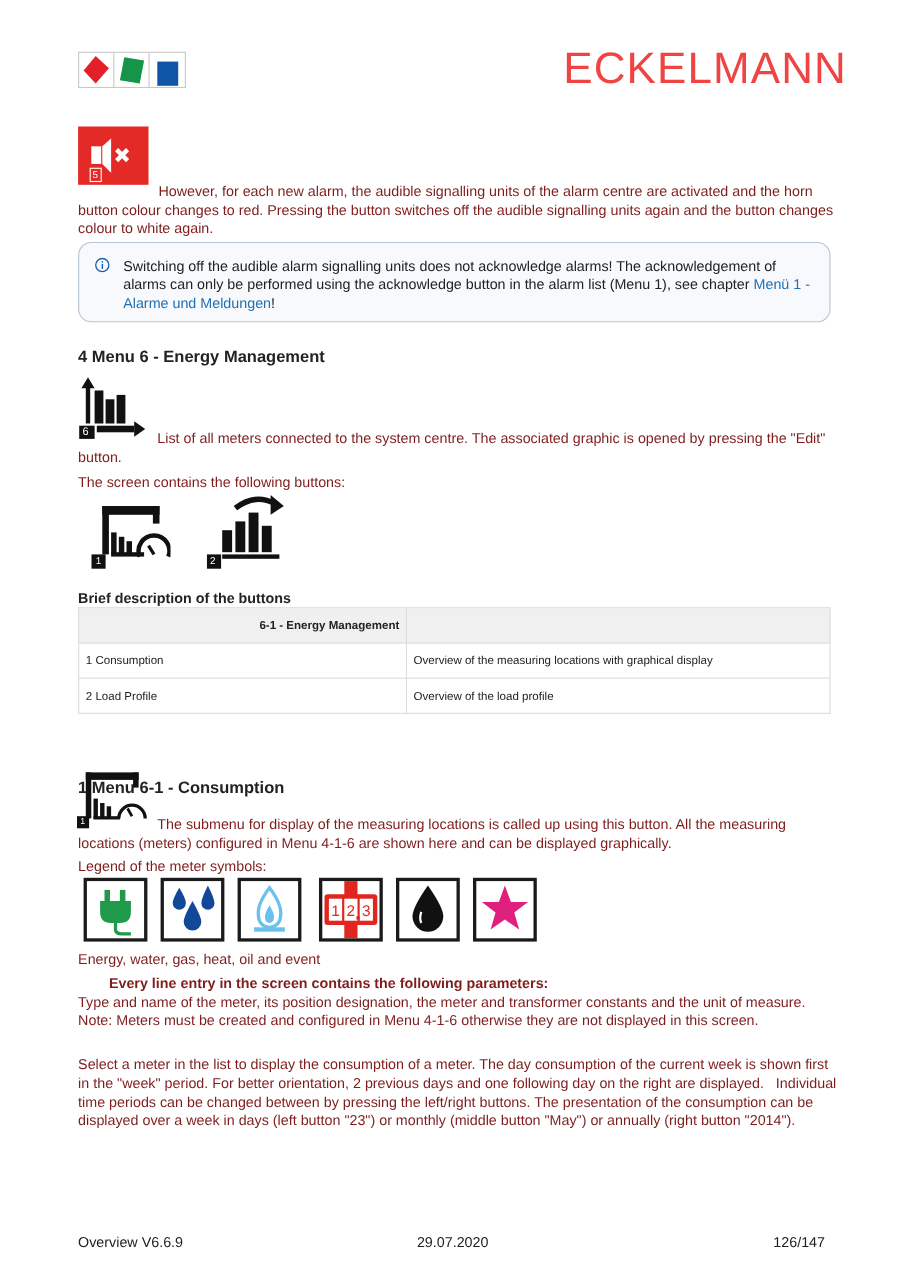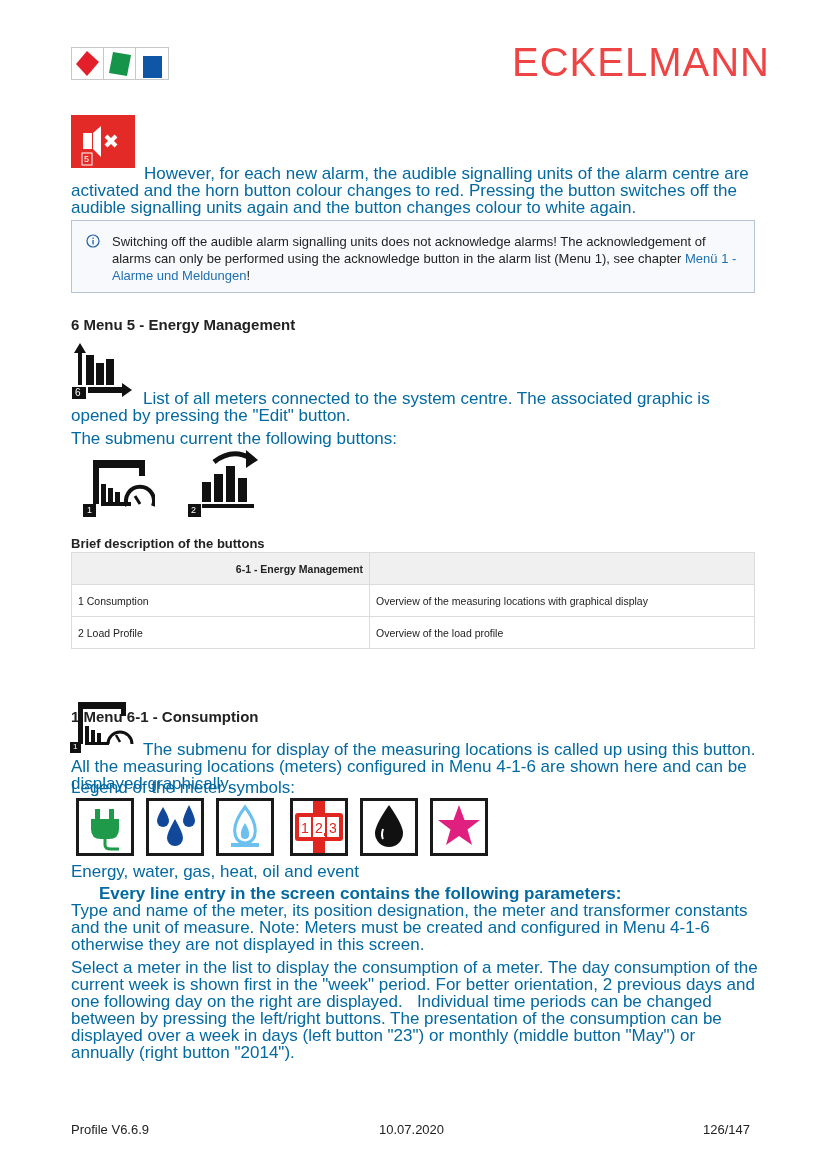--- a/index.html
+++ b/index.html
@@ -3,22 +3,22 @@
 <meta charset="utf-8">
 <style>
   html, body { margin:0; padding:0; background:#ffffff; }
   body { width:827px; height:1169px; position:relative; overflow:hidden;
          font-family:"Liberation Sans", sans-serif; color:#222; font-size:13px; }
   .abs { position:absolute; }
   .logo-squares { left:71px; top:47px; width:96px; height:31px; border:1px solid #c8c8c8; display:flex; }
   .logo-cell { width:32px; height:31px; border-right:1px solid #c8c8c8; position:relative; box-sizing:border-box; }
   .logo-cell:last-child { border-right:none; }
   .brand { left:512px; top:40px; font-size:40px; color:#ef4444; letter-spacing:1px; font-weight:300; font-family:"Liberation Sans", sans-serif; }
-  .para { left:71px; width:690px; line-height:17px; font-size:17px; color:#0369a1; }
-  .note { left:71px; top:220px; width:684px; height:73px; border:1px solid #b6c4d6; border-radius:0; background:#f7f9fc; box-sizing:border-box; }
+  .para { left:71px; width:690px; line-height:17px; font-size:13px; color:#7f1d1d; }
+  .note { left:71px; top:220px; width:684px; height:73px; border:1px solid #b6c4d6; border-radius:12px; background:#f7f9fc; box-sizing:border-box; }
   .note-text { position:absolute; left:40px; top:12px; width:630px; line-height:17px; font-size:13px; color:#222; }
   .note-icon { position:absolute; left:14px; top:13px; width:14px; height:14px; }
   .link { color:#1f6fb2; }
   h2 { margin:0; font-size:15px; font-weight:bold; color:#222; }
   .btable { left:71px; top:552px; width:684px; border-collapse:collapse; font-size:10.5px; }
   .btable td { border:1px solid #dcdcdc; height:31px; padding:0 6px; vertical-align:middle; color:#222; }
   .btable tr.head td { background:#f0f0f0; font-weight:bold;text-align:right; }
   .legend-box { position:absolute; top:798px; width:58px; height:58px; border:3px solid #1a1a1a; box-sizing:border-box; background:#fff; }
   .footer { top:1122px; font-size:13px; color:#222; }
 </style>
@@ -58,36 +58,36 @@
 
 <div class="abs note">
   <svg class="note-icon" viewBox="0 0 14 14">
     <circle cx="7" cy="7" r="6" fill="none" stroke="#1f5fa8" stroke-width="1.2"></circle>
     <rect x="6.4" y="6" width="1.3" height="4.5" fill="#1f5fa8"></rect>
     <rect x="6.4" y="3.5" width="1.3" height="1.4" fill="#1f5fa8"></rect>
   </svg>
   <div class="note-text"><span>Switching off the audible alarm signalling units does not acknowledge alarms! The acknowledgement of alarms can only be performed using the acknowledge button in the alarm list (Menu 1), see chapter </span><span class="link">Menü 1 - Alarme und Meldungen</span><span>!</span></div>
 </div>
 
-<h2 class="abs" style="left:71px;top:316px;">6  Menu 5 - Energy Management</h2>
+<h2 class="abs" style="left:71px;top:316px;">4  Menu 6 - Energy Management</h2>
 
 <div class="abs" style="left:70px;top:343px;width:66px;height:56px;">
   <svg width="66" height="56">
     <polygon points="10,0 16,10 12,10 12,42 8,42 8,10 4,10" fill="#111"></polygon>
     <rect x="16" y="12" width="8" height="30" fill="#111"></rect>
     <rect x="26" y="20" width="8" height="22" fill="#111"></rect>
     <rect x="36" y="16" width="8" height="26" fill="#111"></rect>
     <rect x="18" y="44" width="34" height="6" fill="#111"></rect>
     <polygon points="52,40 62,47 52,54" fill="#111"></polygon>
     <rect x="2" y="44" width="14" height="12" fill="#111"></rect>
   </svg>
   <span style="position:absolute;left:5px;top:44px;font-size:10px;color:#fff;">6</span>
 </div>
 <div class="abs para" style="top:390px;text-indent:72px;">List of all meters connected to the system centre. The associated graphic is opened by pressing the "Edit" button.</div>
-<div class="abs para" style="top:430px;">The submenu current the following buttons:</div>
+<div class="abs para" style="top:430px;">The screen contains the following buttons:</div>
 
 <div class="abs" style="left:83px;top:458px;width:72px;height:60px;">
   <svg width="72" height="60">
     <rect x="10" y="2" width="52" height="8" fill="#111"></rect>
     <rect x="10" y="2" width="6" height="44" fill="#111"></rect>
     <rect x="56" y="2" width="6" height="16" fill="#111"></rect>
     <rect x="18" y="26" width="5" height="20" fill="#111"></rect>
     <rect x="25" y="30" width="5" height="16" fill="#111"></rect>
     <rect x="32" y="34" width="5" height="12" fill="#111"></rect>
     <rect x="18" y="44" width="30" height="4" fill="#111"></rect>
@@ -196,15 +196,15 @@
     <polygon points="26,4 31.5,19 47,19 34.5,28.5 39,44 26,35 13,44 17.5,28.5 5,19 20.5,19" fill="#e0207f"></polygon>
   </svg>
 </div>
 
 <div class="abs para" style="top:863px;">Energy, water, gas, heat, oil and event</div>
 
 <div class="abs para" style="top:885px;font-weight:bold;padding-left:28px;">Every line entry in the screen contains the following parameters:</div>
 <div class="abs para" style="top:902px;">Type and name of the meter, its position designation, the meter and transformer constants and the unit of measure. Note: Meters must be created and configured in Menu 4-1-6 otherwise they are not displayed in this screen.</div>
 <div class="abs para" style="top:959px;white-space:pre-wrap;">Select a meter in the list to display the consumption of a meter. The day consumption of the current week is shown first in the "week" period. For better orientation, 2 previous days and one following day on the right are displayed.   Individual time periods can be changed between by pressing the left/right buttons. The presentation of the consumption can be displayed over a week in days (left button "23") or monthly (middle button "May") or annually (right button "2014").</div>
 
-<div class="abs footer" style="left:71px;">Profile V6.6.9</div>
-<div class="abs footer" style="left:379px;">10.07.2020</div>
+<div class="abs footer" style="left:71px;">Overview V6.6.9</div>
+<div class="abs footer" style="left:379px;">29.07.2020</div>
 <div class="abs footer" style="left:703px;">126/147</div>
 
 </body></html>

